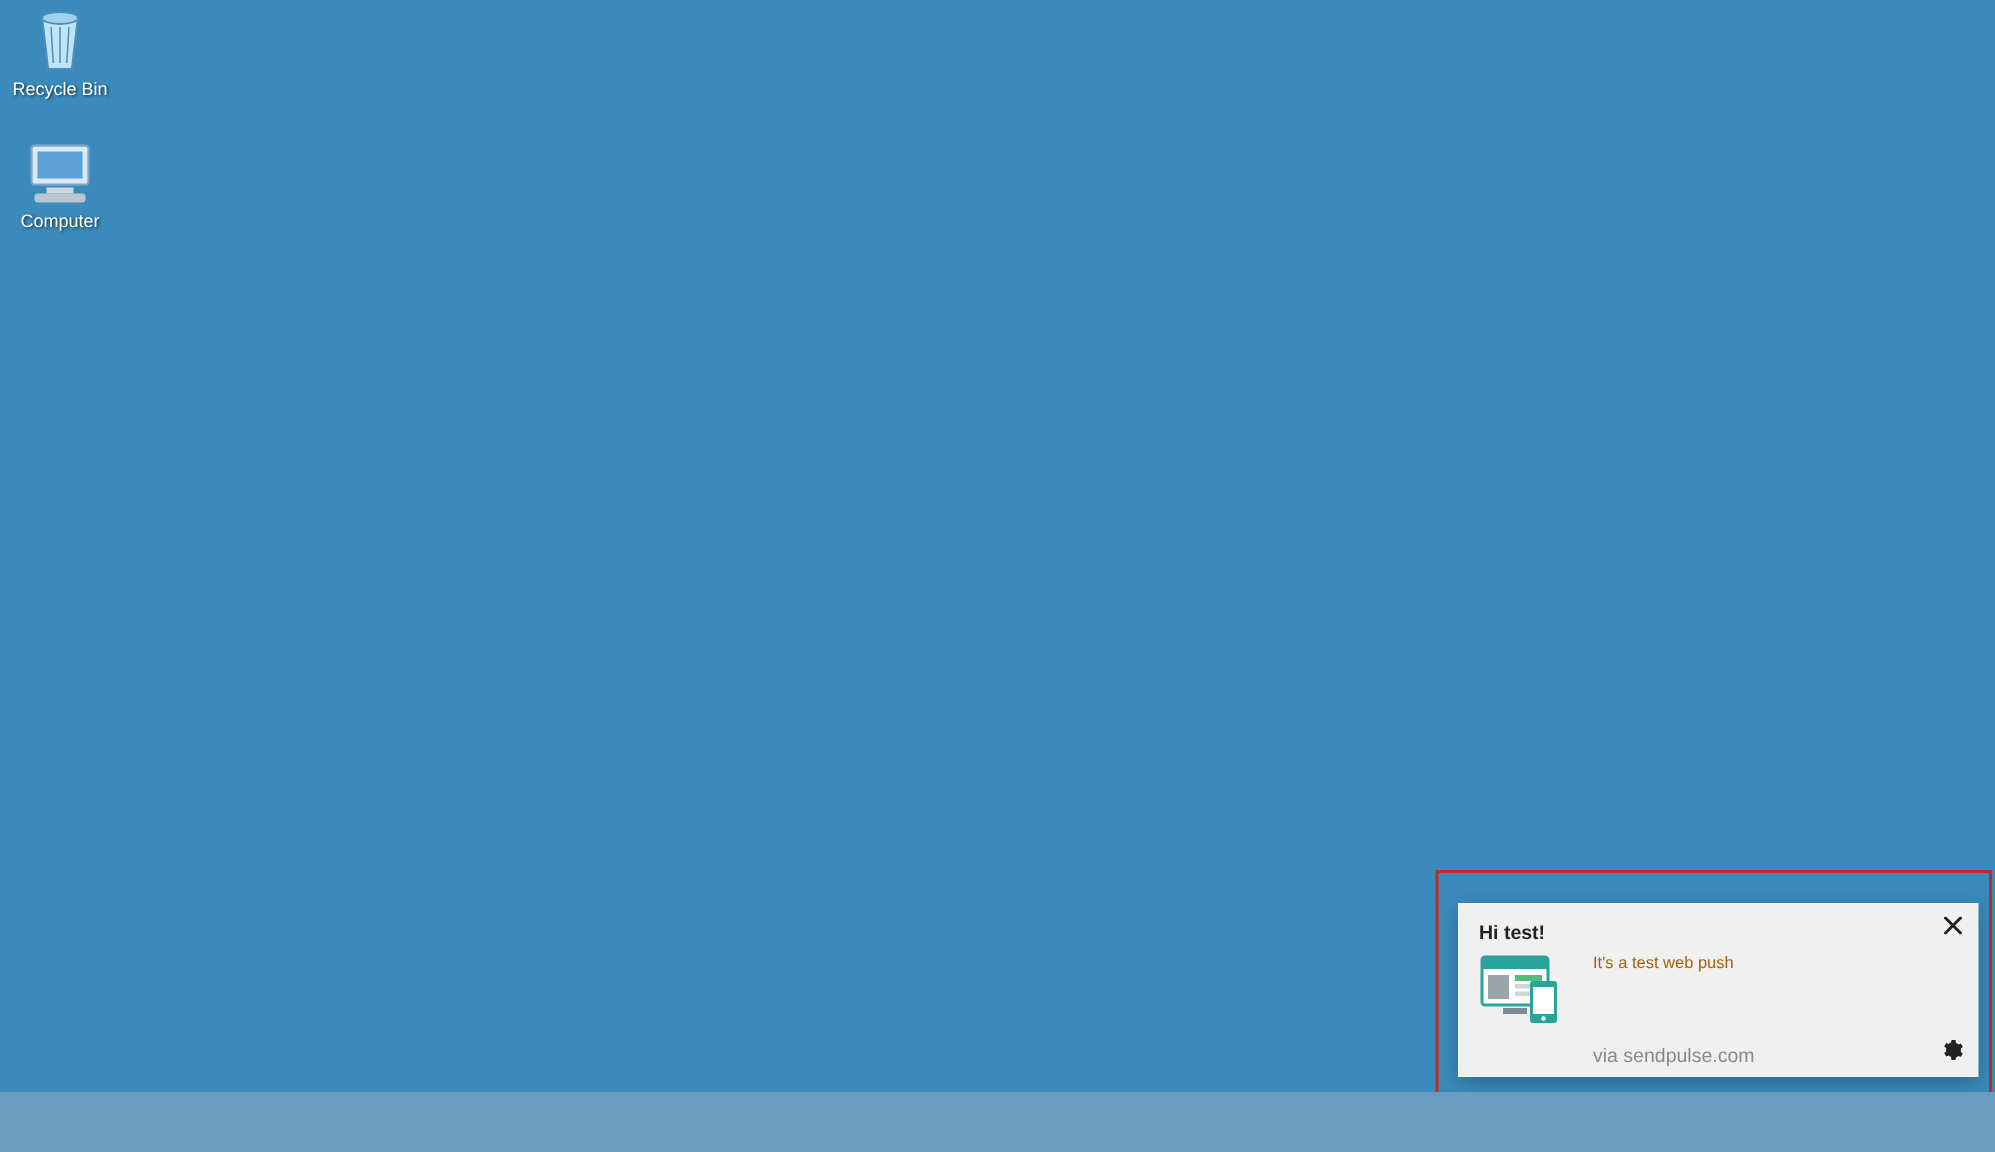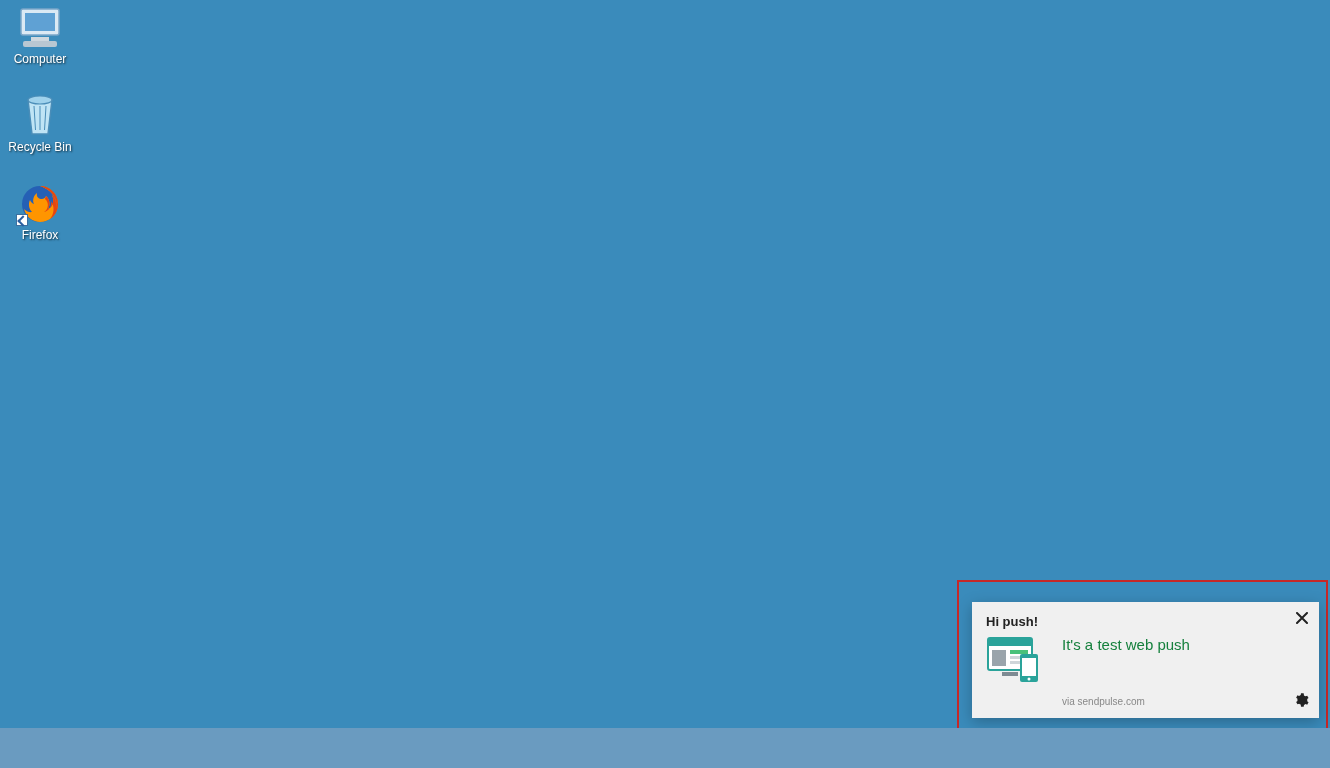--- a/index.html
+++ b/index.html
@@ -129,98 +129,85 @@
     position: absolute;
     left: 14px;
     top: 34px;
     width: 58px;
     height: 48px;
   }
   .toast .body {
     position: absolute;
     left: 90px;
     top: 34px;
-    font-size: 15px;
-    color: #15803d;
+    font-size: 11px;
+    color: #a16207;
   }
   .toast .via {
     position: absolute;
     left: 90px;
     top: 94px;
-    font-size: 10px;
+    font-size: 13px;
     color: #888;
   }
   .toast .gear {
     position: absolute;
     right: 8px;
     bottom: 6px;
     width: 20px;
     height: 20px;
     display: flex;
     align-items: center;
     justify-content: center;
     cursor: pointer;
   }
 </style>
 </head>
 <body>
 
 <div class="desktop">
 
   <div class="icons">
+
+    <div class="icon">
+      <div class="glyph-wrap">
+        <span class="glyph">
+          <svg width="40" height="44" viewBox="0 0 40 44">
+            <path d="M8 6 L32 6 L28 40 L12 40 Z" fill="#bfe4f5" stroke="#4a8db8" stroke-width="1.5"></path>
+            <ellipse cx="20" cy="6" rx="12" ry="4" fill="#9fd2ec" stroke="#4a8db8" stroke-width="1.2"></ellipse>
+            <path d="M14 12 L15.5 36 M20 12 L20 36 M26 12 L24.5 36" stroke="#4a8db8" stroke-width="1" fill="none"></path>
+          </svg>
+        </span>
+      </div>
+      <span class="label">Recycle Bin</span>
+    </div>
 
     <div class="icon">
       <div class="glyph-wrap">
         <span class="glyph">
           <svg width="46" height="42" viewBox="0 0 46 42">
             <rect x="4" y="2" width="38" height="26" rx="2" fill="#dbe9f4" stroke="#7aa6c9" stroke-width="1.5"></rect>
             <rect x="8" y="6" width="30" height="18" fill="#5fa1d4"></rect>
             <rect x="14" y="30" width="18" height="4" fill="#cfd8df"></rect>
             <rect x="6" y="34" width="34" height="6" rx="2" fill="#b9c7d2"></rect>
           </svg>
         </span>
       </div>
       <span class="label">Computer</span>
     </div>
 
-    <div class="icon">
-      <div class="glyph-wrap">
-        <span class="glyph">
-          <svg width="40" height="44" viewBox="0 0 40 44">
-            <path d="M8 6 L32 6 L28 40 L12 40 Z" fill="#bfe4f5" stroke="#4a8db8" stroke-width="1.5"></path>
-            <ellipse cx="20" cy="6" rx="12" ry="4" fill="#9fd2ec" stroke="#4a8db8" stroke-width="1.2"></ellipse>
-            <path d="M14 12 L15.5 36 M20 12 L20 36 M26 12 L24.5 36" stroke="#4a8db8" stroke-width="1" fill="none"></path>
-          </svg>
-        </span>
-      </div>
-      <span class="label">Recycle Bin</span>
-    </div>
-
-
-    <div class="icon">
-      <div class="glyph-wrap">
-        <span class="glyph">
-          <svg width="42" height="42" viewBox="0 0 42 42">
-            <circle cx="21" cy="21" r="18" fill="#2560b5"></circle>
-            <path d="M21 3 C30 3 39 10 39 21 C39 32 30 39 21 39 C14 39 7 34 5 26 C5 26 9 30 13 29 C10 26 9 21 11 17 C12 20 15 21 15 21 C13 17 15 12 18 10 C17 14 20 16 23 16 C26 16 27 13 27 13 C30 15 32 21 29 26 C33 25 36 18 33 12 C36 15 38 20 37 25 C39 20 36 8 21 3 Z" fill="#ff9500"></path>
-            <path d="M21 3 C30 3 39 10 39 21 C39 27 36 33 31 36 C35 31 36 24 32 18 C33 23 30 28 25 29 C30 26 30 19 26 16 C27 13 27 13 27 13 C30 15 32 21 29 26 C33 25 36 18 33 12 C36 15 38 20 37 25 C39 20 36 8 21 3 Z" fill="#e64510"></path>
-          </svg>
-        </span>
-        <span class="shortcut-badge"></span>
-      </div>
-      <span class="label">Firefox</span>
-    </div>
+
 
 
   </div>
 
   <div class="highlight"></div>
 
   <div class="toast">
-    <div class="title">Hi push!</div>
+    <div class="title">Hi test!</div>
     <div class="close">
       <span>
         <svg width="12" height="12" viewBox="0 0 12 12">
           <path d="M1 1 L11 11 M11 1 L1 11" stroke="#222" stroke-width="2" stroke-linecap="round"></path>
         </svg>
       </span>
     </div>
     <div class="thumb">
       <svg width="58" height="48" viewBox="0 0 58 48">
         <rect x="2" y="2" width="44" height="32" rx="2" fill="#ffffff" stroke="#2aa39a" stroke-width="2"></rect>

